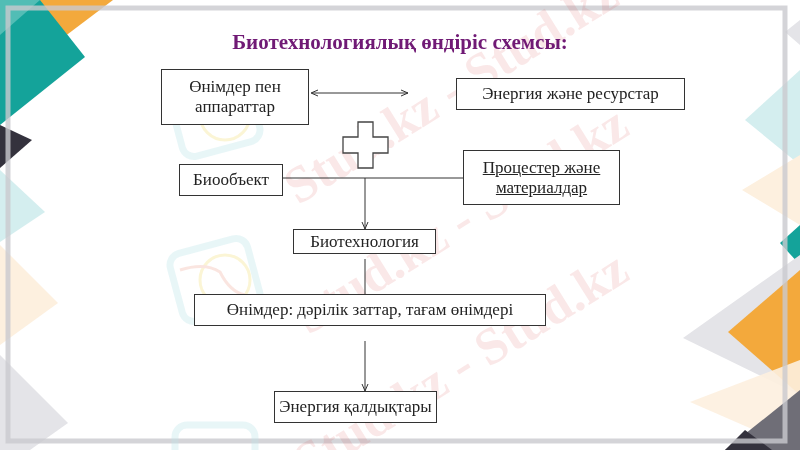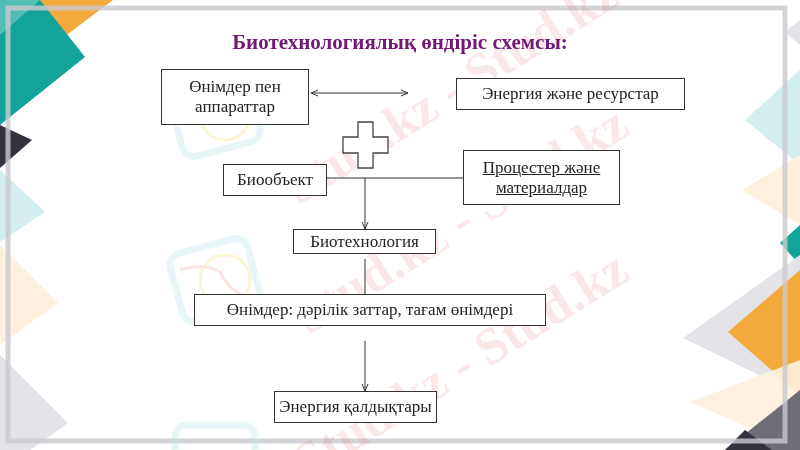--- a/index.html
+++ b/index.html
@@ -89,21 +89,21 @@
 
 <div class="box" style="left:161px; top:69px; width:148px; height:56px; flex-direction:column;">
   <span>Өнімдер пен</span>
   <span>аппараттар</span>
 </div>
 
 <div class="box" style="left:420px; top:78px; width:229px; height:32px;margin-left:36px;">
   <span>Энергия және ресурстар</span>
 </div>
 
-<div class="box" style="left:179px; top:164px; width:104px; height:32px;margin-left:44px;">
+<div class="box" style="left:179px; top:164px; width:104px; height:32px;">
   <span>Биообъект</span>
 </div>
 
 <div class="box" style="left:463px; top:150px; width:157px; height:55px; flex-direction:column;text-decoration:underline;">
   <span>Процестер және</span>
   <span>материалдар</span>
 </div>
 
 <div class="box" style="left:293px; top:229px; width:143px; height:25px;">
   <span>Биотехнология</span>

